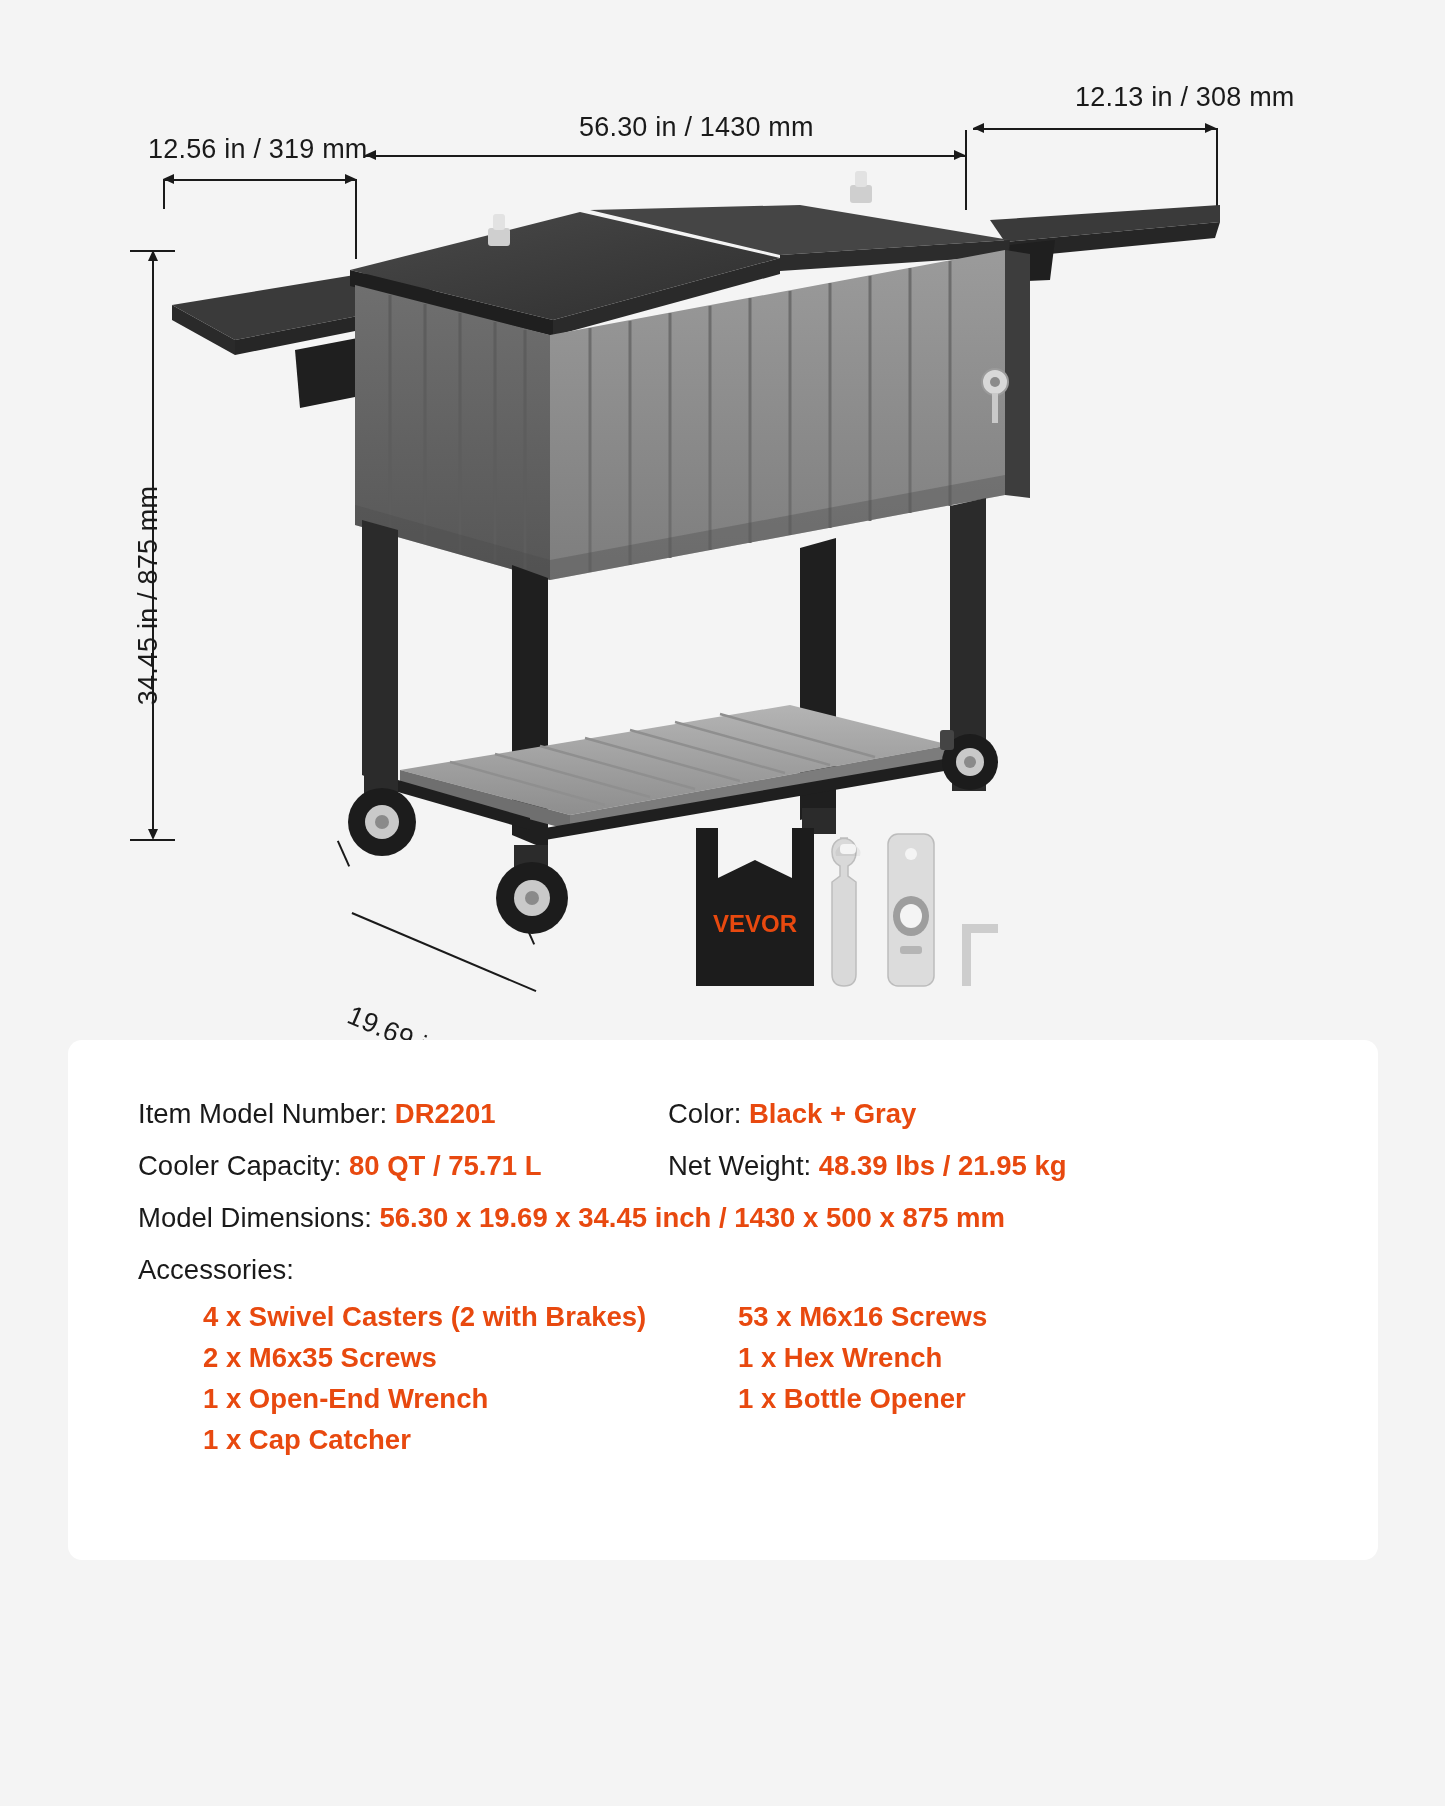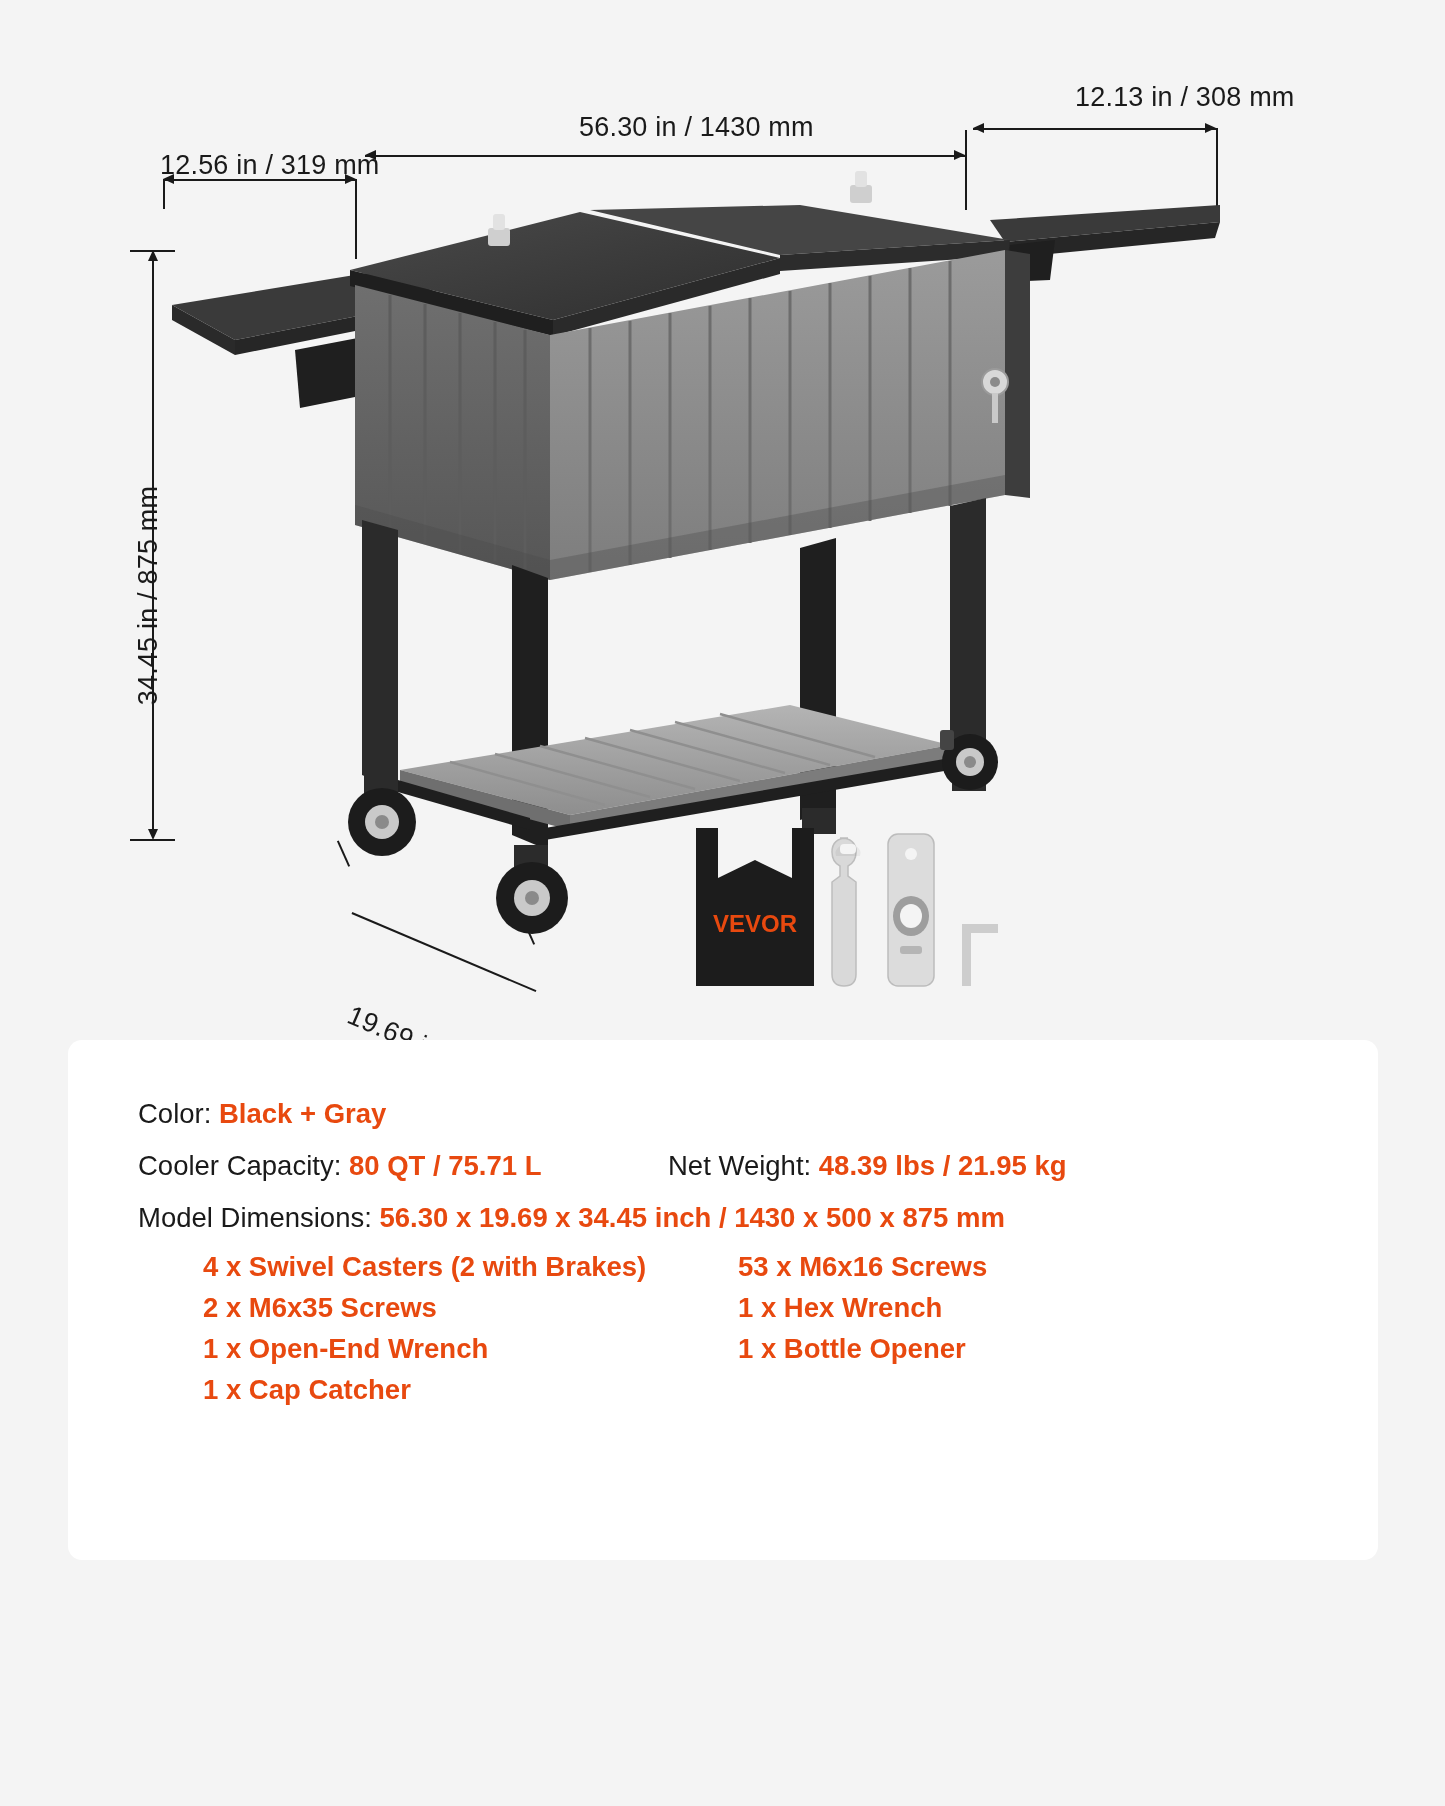--- a/index.html
+++ b/index.html
@@ -21,21 +21,21 @@
   }
 
   
   .dim {
     position: absolute;
     color: #1a1a1a;
     font-size: 27px;
     letter-spacing: .2px;
     white-space: nowrap;
   }
-  .dim-top-left  { left: 160px;  top: 134px; margin-top: 16px; }
+  .dim-top-left  { left: 148px;  top: 134px; }
   .dim-top-mid   { left: 579px;  top: 112px; }
   .dim-top-right { left: 1075px; top: 82px; }
 
   .dim-left {
     left: -22px;
     top: 580px;
     transform: rotate(-90deg);
     transform-origin: center center;
     width: 340px;
     text-align: center;
@@ -351,20 +351,24 @@
     <g>
       <rect x="272" y="104" width="9" height="62" fill="#cdcdcd"></rect>
       <rect x="272" y="104" width="36" height="9" fill="#cdcdcd"></rect>
     </g>
   </svg>
 
   <div class="spec-card">
     <div class="spec-inner">
 
       <div class="spec-row">
+        <div class="spec-col-left spec-line">
+          <span class="spec-label">Item Model Number:</span>
+          <span class="val">DR2201</span>
+        </div>
         <div class="spec-col-right spec-line">
           <span class="spec-label">Color:</span>
           <span class="val">Black + Gray</span>
         </div>
       </div>
 
       <div class="spec-row">
         <div class="spec-col-left spec-line">
           <span class="spec-label">Cooler Capacity:</span>
           <span class="val">80 QT / 75.71 L</span>
@@ -375,20 +379,21 @@
         </div>
       </div>
 
       <div class="spec-row">
         <div class="spec-line">
           <span class="spec-label">Model Dimensions:</span>
           <span class="val">56.30 x 19.69 x 34.45 inch / 1430 x 500 x 875 mm</span>
         </div>
       </div>
 
+      <div class="acc-head">Accessories:</div>
 
       <div class="acc-grid">
         <div class="acc-col">
           <div class="acc-item">4 x Swivel Casters (2 with Brakes)</div>
           <div class="acc-item">2 x M6x35 Screws</div>
           <div class="acc-item">1 x Open-End Wrench</div>
           <div class="acc-item">1 x Cap Catcher</div>
         </div>
         <div class="acc-col">
           <div class="acc-item">53 x M6x16 Screws</div>

